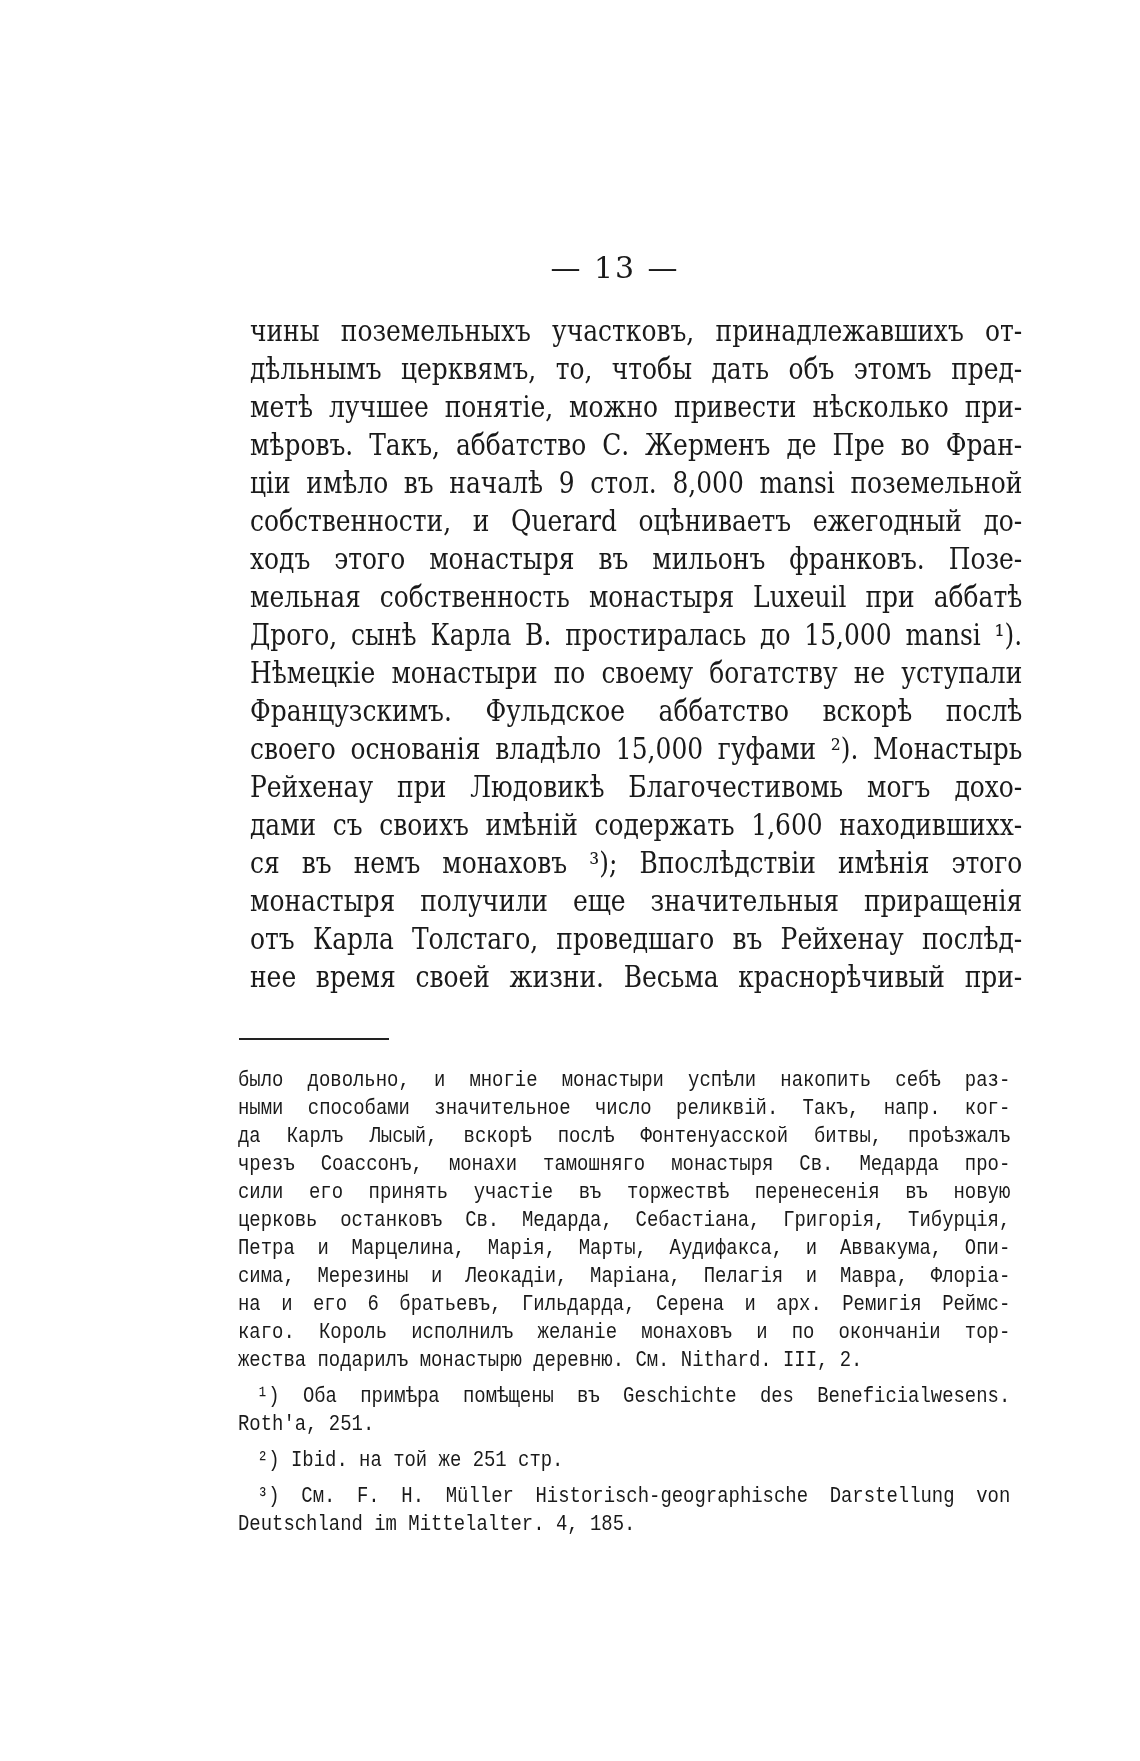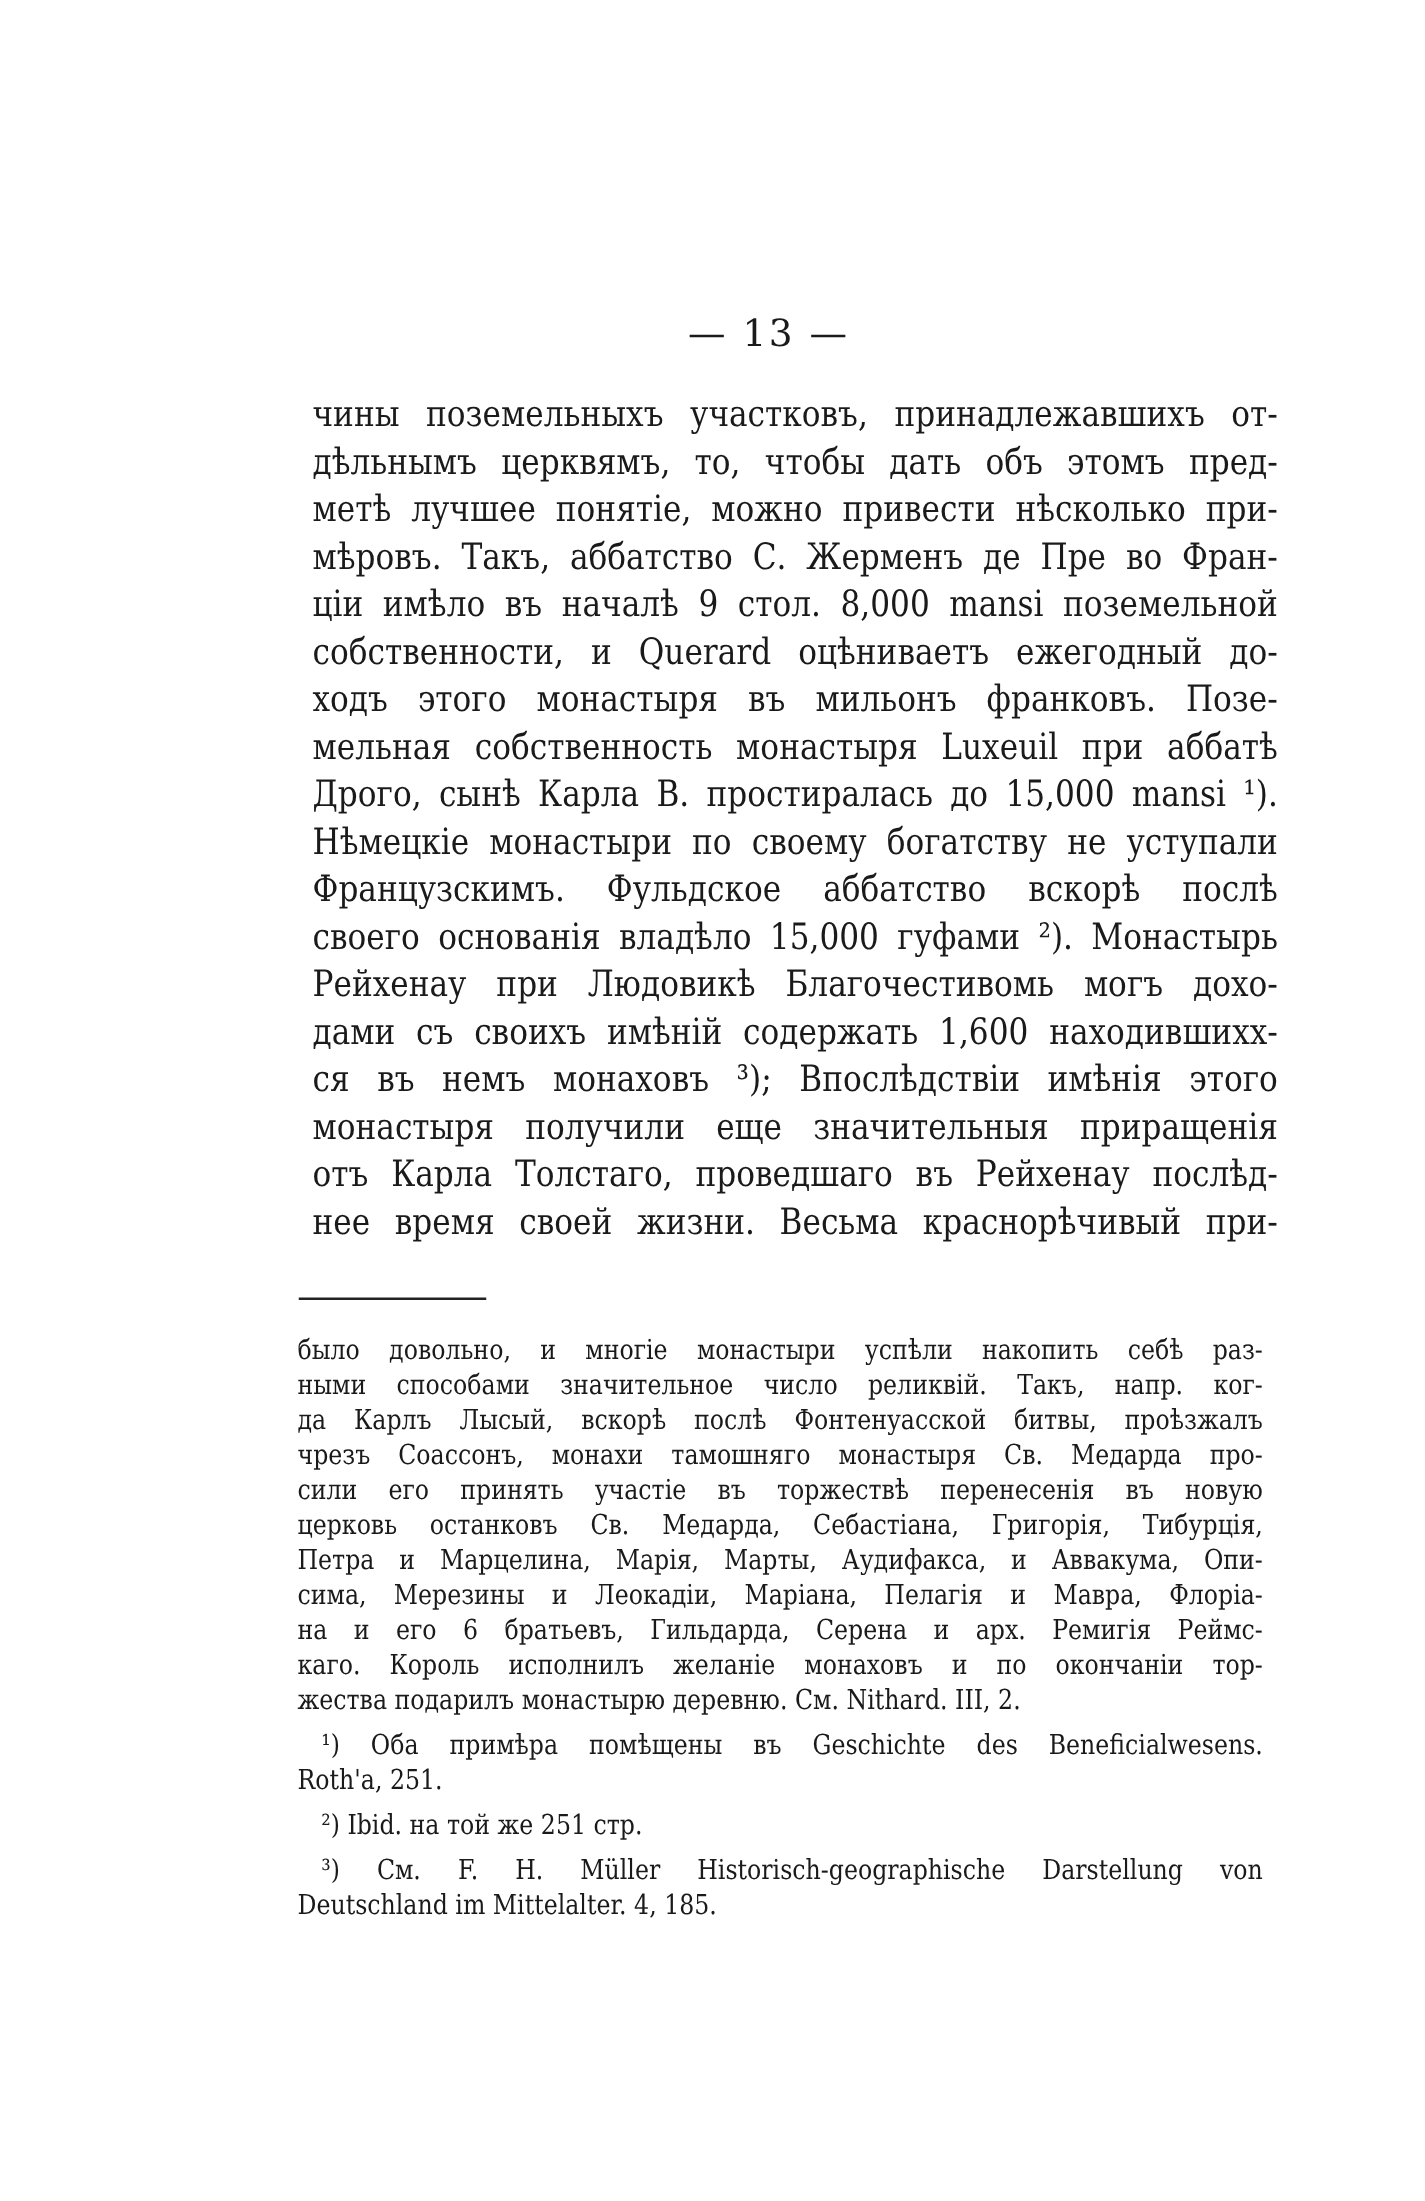--- a/index.html
+++ b/index.html
@@ -38,20 +38,21 @@
   .footnote-rule {
     position: absolute;
     left: 239px; top: 1038px;
     width: 150px; height: 0;
     border-top: 2px solid #222;
   }
   .notes {
     position: absolute;
     left: 238px; top: 1067px;
     width: 772px;
+    font-family: Liberation Mono, monospace;
   }
   .note-line {
     font-size: 22px;
     line-height: 28px;
     height: 28px;
     white-space: nowrap;
     text-align: justify;
     text-align-last: justify;
     transform: scaleX(0.86);
     transform-origin: left;

